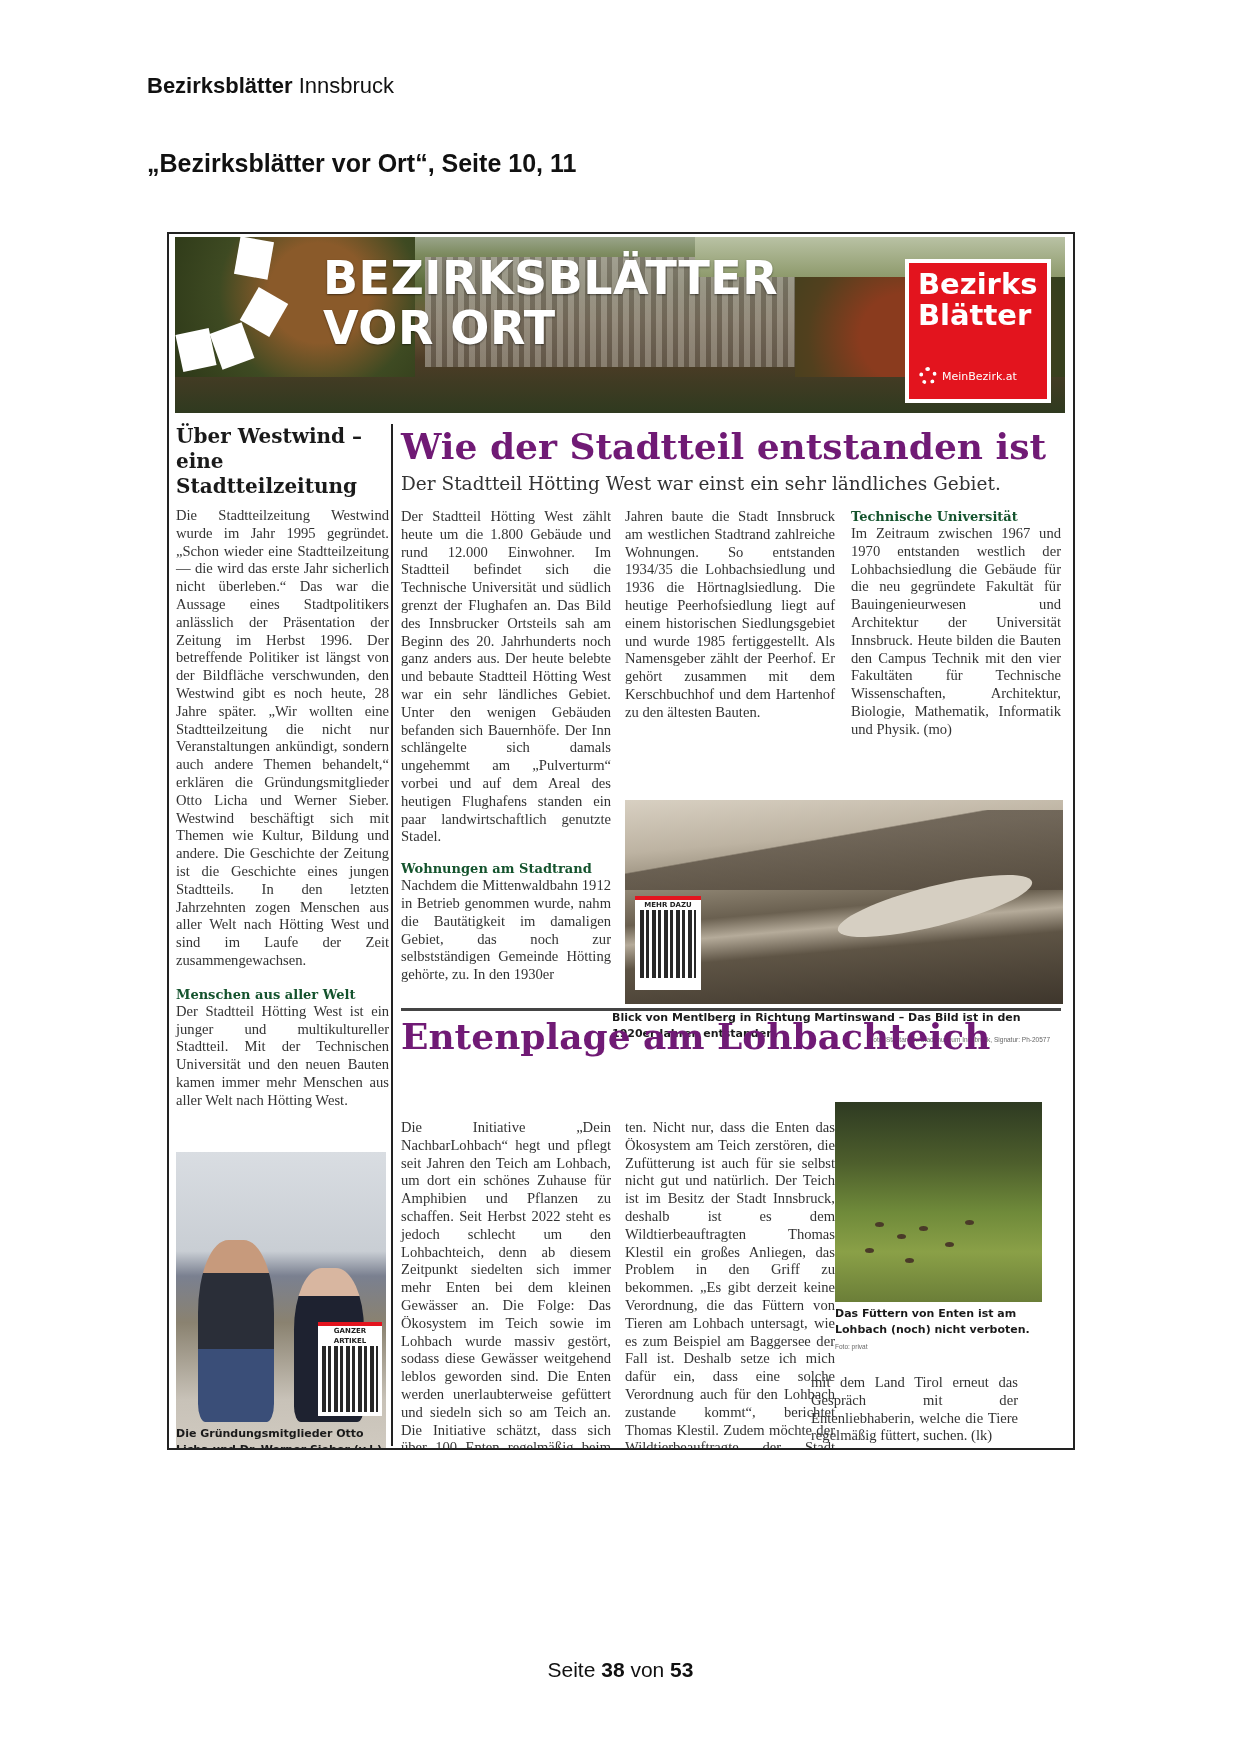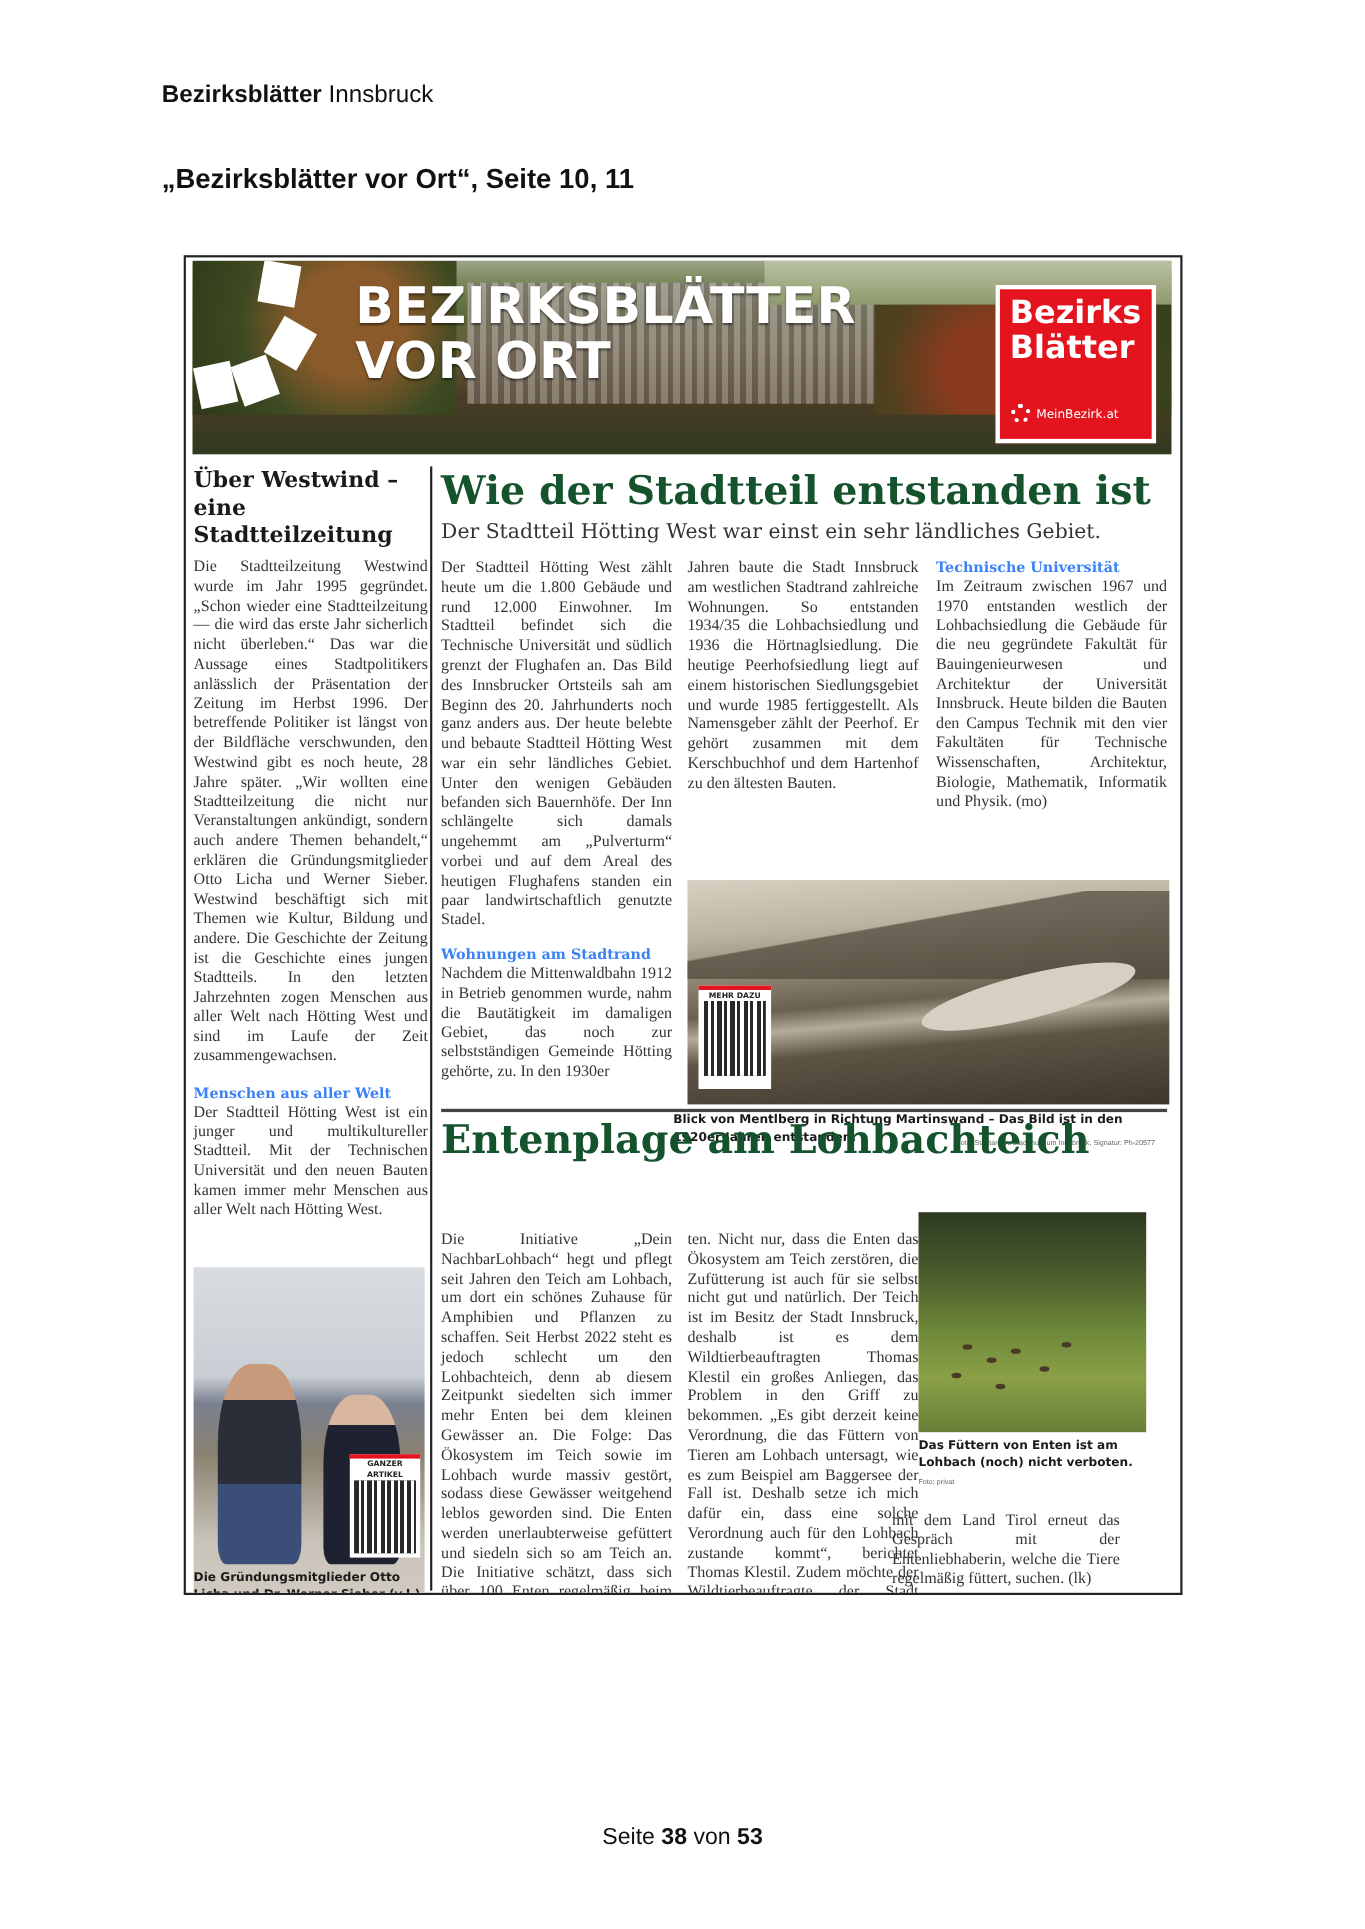--- a/index.html
+++ b/index.html
@@ -28,25 +28,25 @@
   .brand-box { position:absolute; left:730px; top:22px; width:146px; height:144px; background:#e3141e; border:4px solid #fff; box-sizing:border-box; }
   .brand-box .b1 { position:absolute; left:9px; top:6px; color:#fff; font-weight:bold; font-size:29px; line-height:31px; font-family:"DejaVu Sans", sans-serif; }
   .brand-box .b2 { position:absolute; left:10px; top:104px; color:#fff; font-size:11px; font-family:"DejaVu Sans", sans-serif; display:flex; align-items:center; gap:5px; }
   .brand-box .ring { width:18px; height:18px; border-radius:50%; border:4px dotted #fff; box-sizing:border-box; }
 
   
   .col-left { position:absolute; left:7px; top:190px; width:213px; }
   .vrule { position:absolute; left:222px; top:190px; width:2px; height:1022px; background:#222; }
   .col-left h3 { margin:0; font-family:"DejaVu Serif", serif; font-size:20px; line-height:25px; font-weight:bold; color:#1a1a1a; }
   .txt { font-family:"Liberation Serif", serif; font-size:14.6px; line-height:17.8px; color:#333; text-align:justify; hyphens:auto; }
-  .sub { font-family:"DejaVu Serif", serif; font-weight:bold; font-size:13px; line-height:17px; color:#3b82f6; }
+  .sub { font-family:"DejaVu Serif", serif; font-weight:bold; font-size:13px; line-height:17px; color:#14532d; }
 
   
   .main { position:absolute; left:232px; top:190px; width:662px; }
-  .headline { font-family:"DejaVu Serif", serif; font-weight:bold; font-size:36px; line-height:44px; color:#14532d; margin:0; }
+  .headline { font-family:"DejaVu Serif", serif; font-weight:bold; font-size:36px; line-height:44px; color:#701a75; margin:0; }
   .deck { font-family:"DejaVu Serif", serif; font-size:18.5px; line-height:24px; color:#333; margin:4px 0 0 0; }
   .cols3 { position:absolute; top:84px; left:0; width:662px; }
   .c { position:absolute; width:210px; }
   .photo-hist { position:absolute; left:224px; top:292px; width:438px; height:204px;
      background: linear-gradient(175deg, #d8d0c2 0%, #bdb3a2 22%, #8f8573 38%, #6a6050 52%, #b5ab9a 60%, #5e5445 70%, #3e362c 100%); }
   .photo-hist .mtn { position:absolute; left:0; top:10px; width:438px; height:80px; background: linear-gradient(170deg, transparent 0 40%, rgba(80,70,58,0.7) 41% 100%); }
   .photo-hist .river { position:absolute; left:210px; top:86px; width:200px; height:40px; border-radius:50%; background:#d6cfc2; transform:rotate(-14deg); }
   .qr { position:absolute; background:#fff; border-top:4px solid #e3141e; }
   .qr .ql { font-family:"DejaVu Sans", sans-serif; font-size:7px; font-weight:bold; text-align:center; color:#222; line-height:10px; }
   .qr .qc { margin:0 auto; background:

